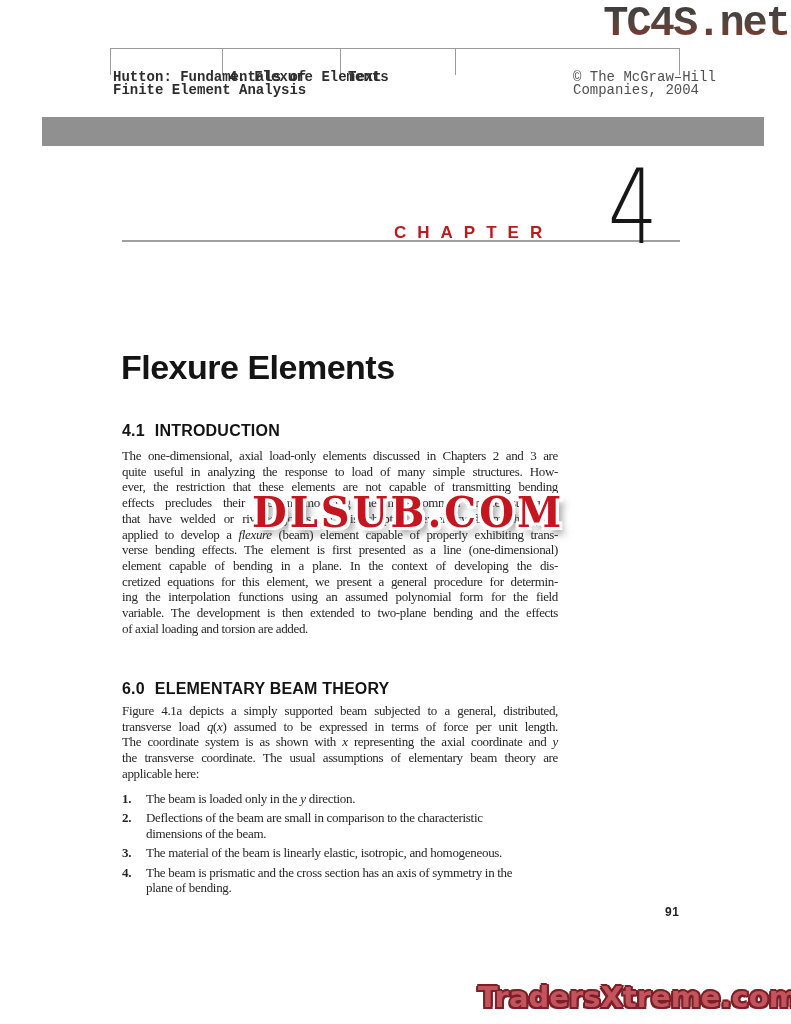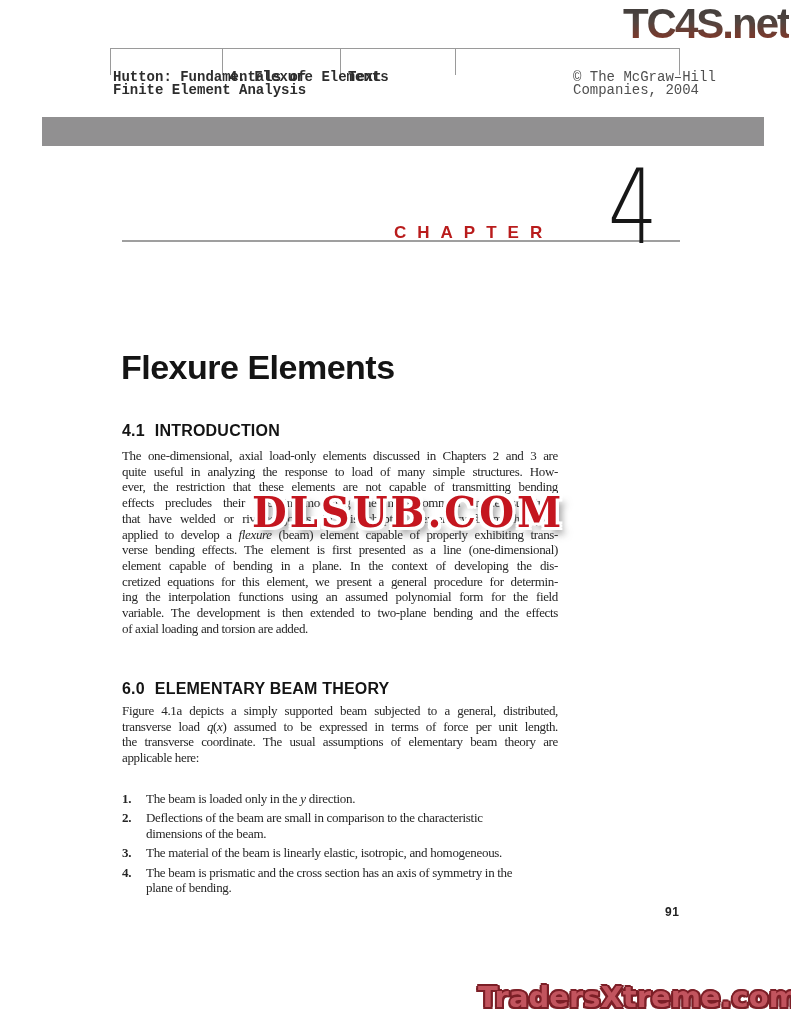--- a/index.html
+++ b/index.html
@@ -43,21 +43,21 @@
   .alist{position:absolute;left:122px;top:791px;width:442px;font-size:13px;line-height:15.8px;
          color:#262626;letter-spacing:-.3px;}
   .li{display:flex;margin-bottom:3.5px;}
   .li-num{width:24px;font-weight:bold;flex:none;}
   .li-body{flex:1;}
 
   .pageno{position:absolute;left:665px;top:905px;font-family:"Liberation Sans",sans-serif;
           font-weight:bold;font-size:12px;letter-spacing:.5px;color:#222;}
 
   
-  .wm-top{position:absolute;top:0px;right:2px;font-family:Liberation Sans, sans-serif;
+  .wm-top{position:absolute;top:0px;right:2px;font-family:Liberation Mono, monospace;
           font-weight:bold;font-size:42px;letter-spacing:-2px;white-space:nowrap;
           background:linear-gradient(180deg,#3a3a3a 0%,#514540 45%,#7a392c 78%,#4f211b 100%);
           -webkit-background-clip:text;background-clip:text;color:transparent;z-index:6;}
   .wm-mid{position:absolute;left:252px;top:488px;font-family:"DejaVu Serif","Liberation Serif",serif;
           font-weight:bold;font-size:40px;letter-spacing:3px;color:#c4161f;white-space:nowrap;
           transform:scaleY(1.05);z-index:5;
           text-shadow:-3px 0 0 #fff,3px 0 0 #fff,0 -3px 0 #fff,0 3px 0 #fff,
                       -2px -2px 0 #fff,2px -2px 0 #fff,-2px 2px 0 #fff,2px 2px 0 #fff,
                       -3px -3px 0 #fff,3px -3px 0 #fff,-3px 3px 0 #fff,3px 3px 0 #fff,
                       6px 7px 7px rgba(80,80,80,.55);}
@@ -118,20 +118,21 @@
       <div class="pline">variable. The development is then extended to two-plane bending and the effects</div>
       <div class="pline pline-last">of axial loading and torsion are added.</div>
     </div>
 
   <div class="sec-h sec2">
     <span class="num">6.0</span><span>ELEMENTARY BEAM THEORY</span>
   </div>
   <div class="para para2">
       <div class="pline">Figure 4.1a depicts a simply supported beam subjected to a general, distributed,</div>
       <div class="pline">transverse load <i>q</i>(<i>x</i>) assumed to be expressed in terms of force per unit length.</div>
+      <div class="pline">The coordinate system is as shown with <i>x</i> representing the axial coordinate and <i>y</i></div>
       <div class="pline">the transverse coordinate. The usual assumptions of elementary beam theory are</div>
       <div class="pline pline-last">applicable here:</div>
     </div>
 
   <div class="alist">
       <div class="li">
         <div class="li-num">1.</div>
         <div class="li-body">
           <div>The beam is loaded only in the <i>y</i> direction.</div>
         </div>

